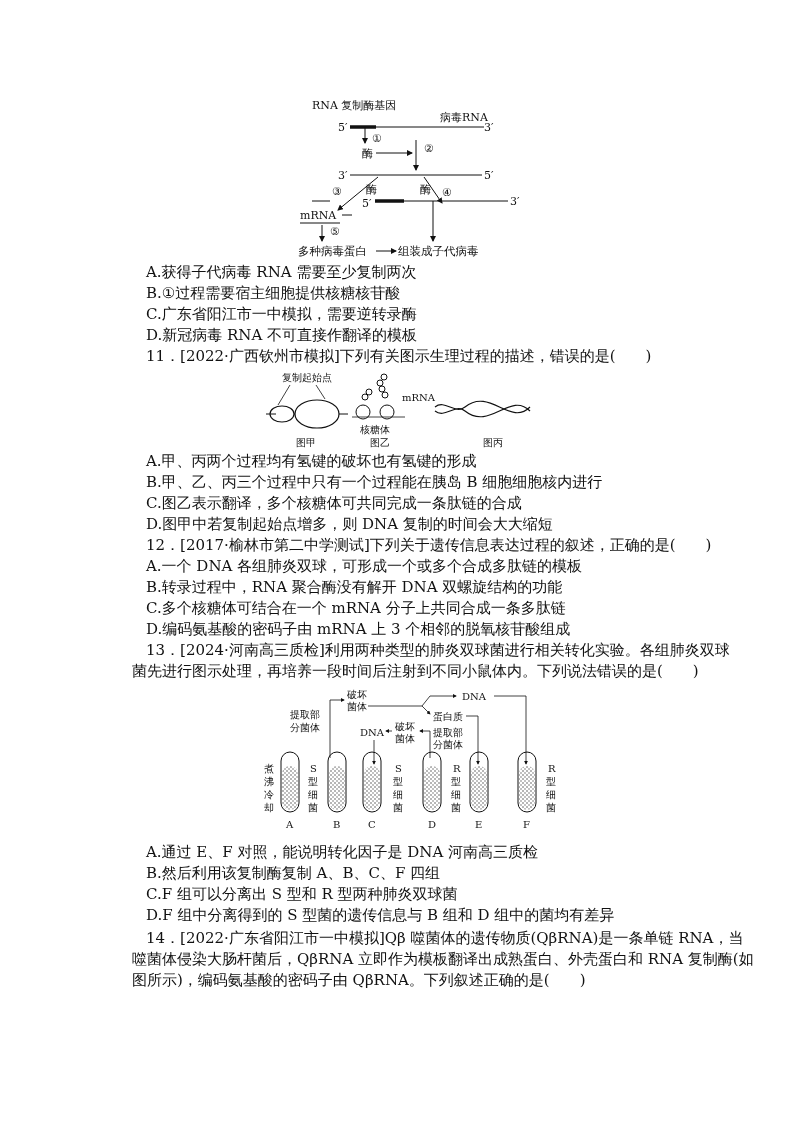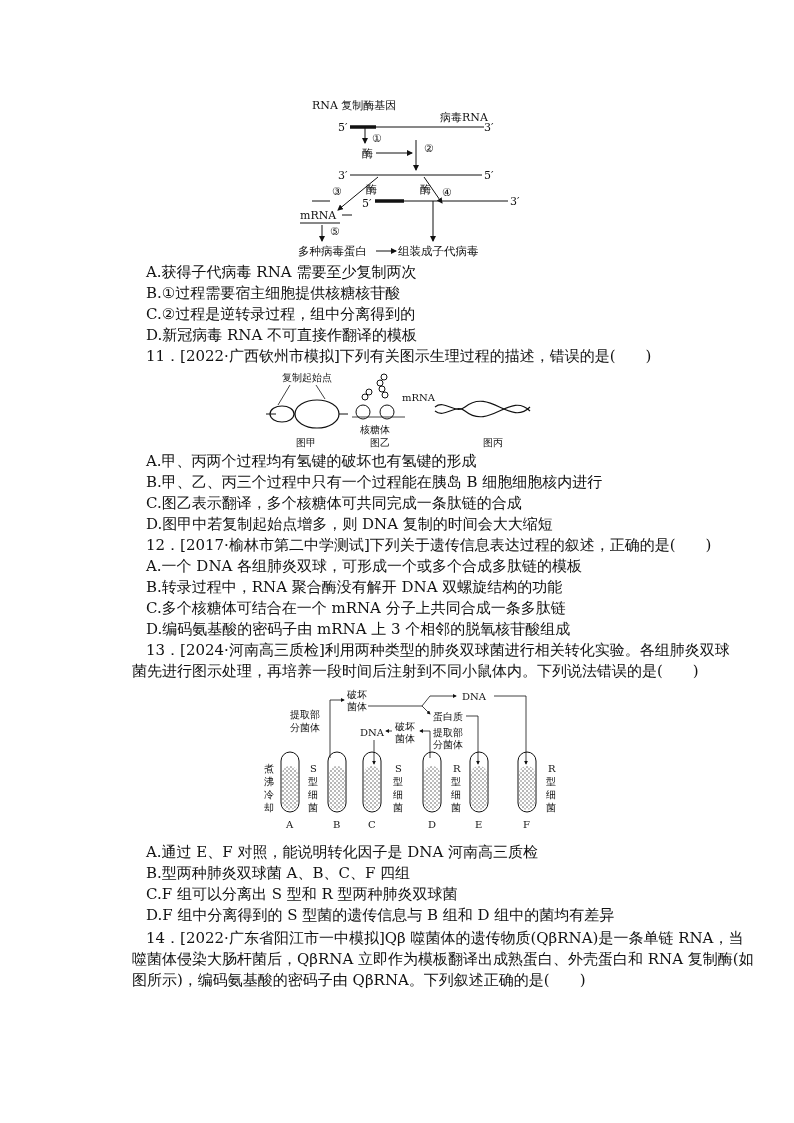--- a/index.html
+++ b/index.html
@@ -52,21 +52,21 @@
   <line x1="32" y1="130" x2="32" y2="146" stroke="#111" stroke-width="1" marker-end="url(#ah)"></line>
   <text x="40" y="140" font-size="11">⑤</text>
   <line x1="143" y1="106" x2="143" y2="146" stroke="#111" stroke-width="1" marker-end="url(#ah)"></line>
   <text x="8" y="160" font-size="11.5">多种病毒蛋白</text>
   <line x1="86" y1="156" x2="106" y2="156" stroke="#111" stroke-width="1" marker-end="url(#ah)"></line>
   <text x="108" y="160" font-size="11.5">组装成子代病毒</text>
 </svg>
 
 <div class="line" style="top:262px">A.获得子代病毒 RNA 需要至少复制两次</div>
 <div class="line" style="top:283px">B.①过程需要宿主细胞提供核糖核苷酸</div>
-<div class="line" style="top:304px">C.②过程是逆转录过程，组中分离得到的</div>
+<div class="line" style="top:304px">C.广东省阳江市一中模拟，需要逆转录酶</div>
 <div class="line" style="top:325px">D.新冠病毒 RNA 不可直接作翻译的模板</div>
 
 <div class="line q" style="top:346px">11．[2022·广西钦州市模拟]下列有关图示生理过程的描述，错误的是(　　)</div>
 
 <svg class="fig" style="left:230px;top:367px;" width="310" height="82" viewBox="0 0 310 82">
   <text x="52" y="14" font-size="10">复制起始点</text>
   <line x1="60" y1="18" x2="48" y2="38" stroke="#111" stroke-width="0.8"></line>
   <line x1="86" y1="18" x2="95" y2="32" stroke="#111" stroke-width="0.8"></line>
   <line x1="36" y1="47" x2="46" y2="47" stroke="#111" stroke-width="1"></line>
   <ellipse cx="52" cy="47" rx="12" ry="8" fill="none" stroke="#111" stroke-width="1.2"></ellipse>
@@ -171,19 +171,19 @@
   <text x="296" y="125" font-size="10">菌</text>
   <text x="36" y="142" font-size="10">A</text>
   <text x="83" y="142" font-size="10">B</text>
   <text x="118" y="142" font-size="10">C</text>
   <text x="178" y="142" font-size="10">D</text>
   <text x="225" y="142" font-size="10">E</text>
   <text x="273" y="142" font-size="10">F</text>
 </svg>
 
 <div class="line" style="top:842px">A.通过 E、F 对照，能说明转化因子是 DNA 河南高三质检</div>
-<div class="line" style="top:863px">B.型两种肺炎双球菌 A、B、C、F 四组</div>
+<div class="line" style="top:863px">B.然后利用该复制酶复制 A、B、C、F 四组</div>
 <div class="line" style="top:884px">C.F 组可以分离出 S 型和 R 型两种肺炎双球菌</div>
 <div class="line" style="top:905px">D.F 组中分离得到的 S 型菌的遗传信息与 B 组和 D 组中的菌均有差异</div>
 
 <div class="line q" style="top:928px">14．[2022·广东省阳江市一中模拟]Qβ 噬菌体的遗传物质(QβRNA)是一条单链 RNA，当</div>
 <div class="line cont" style="top:949px">噬菌体侵染大肠杆菌后，QβRNA 立即作为模板翻译出成熟蛋白、外壳蛋白和 RNA 复制酶(如</div>
 <div class="line cont" style="top:970px">图所示)，编码氨基酸的密码子由 QβRNA。下列叙述正确的是(　　)</div>
 
 </body></html>

